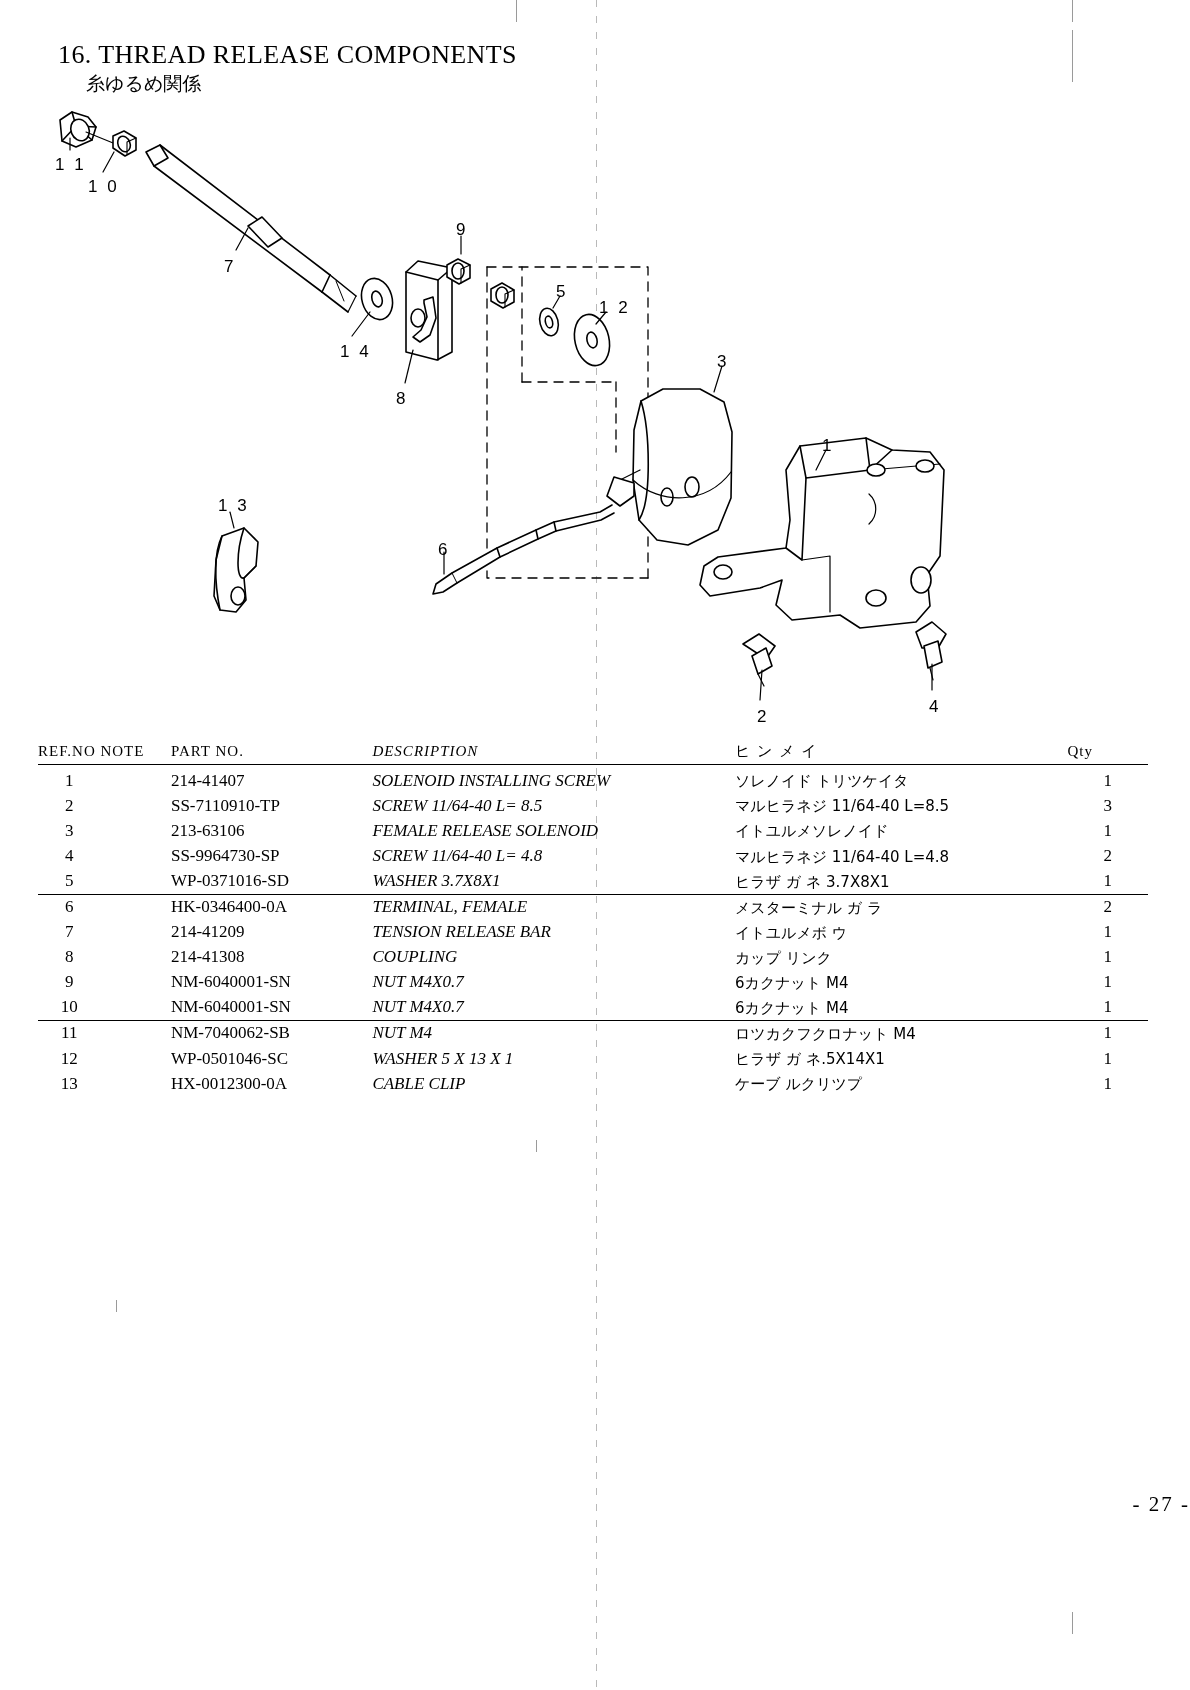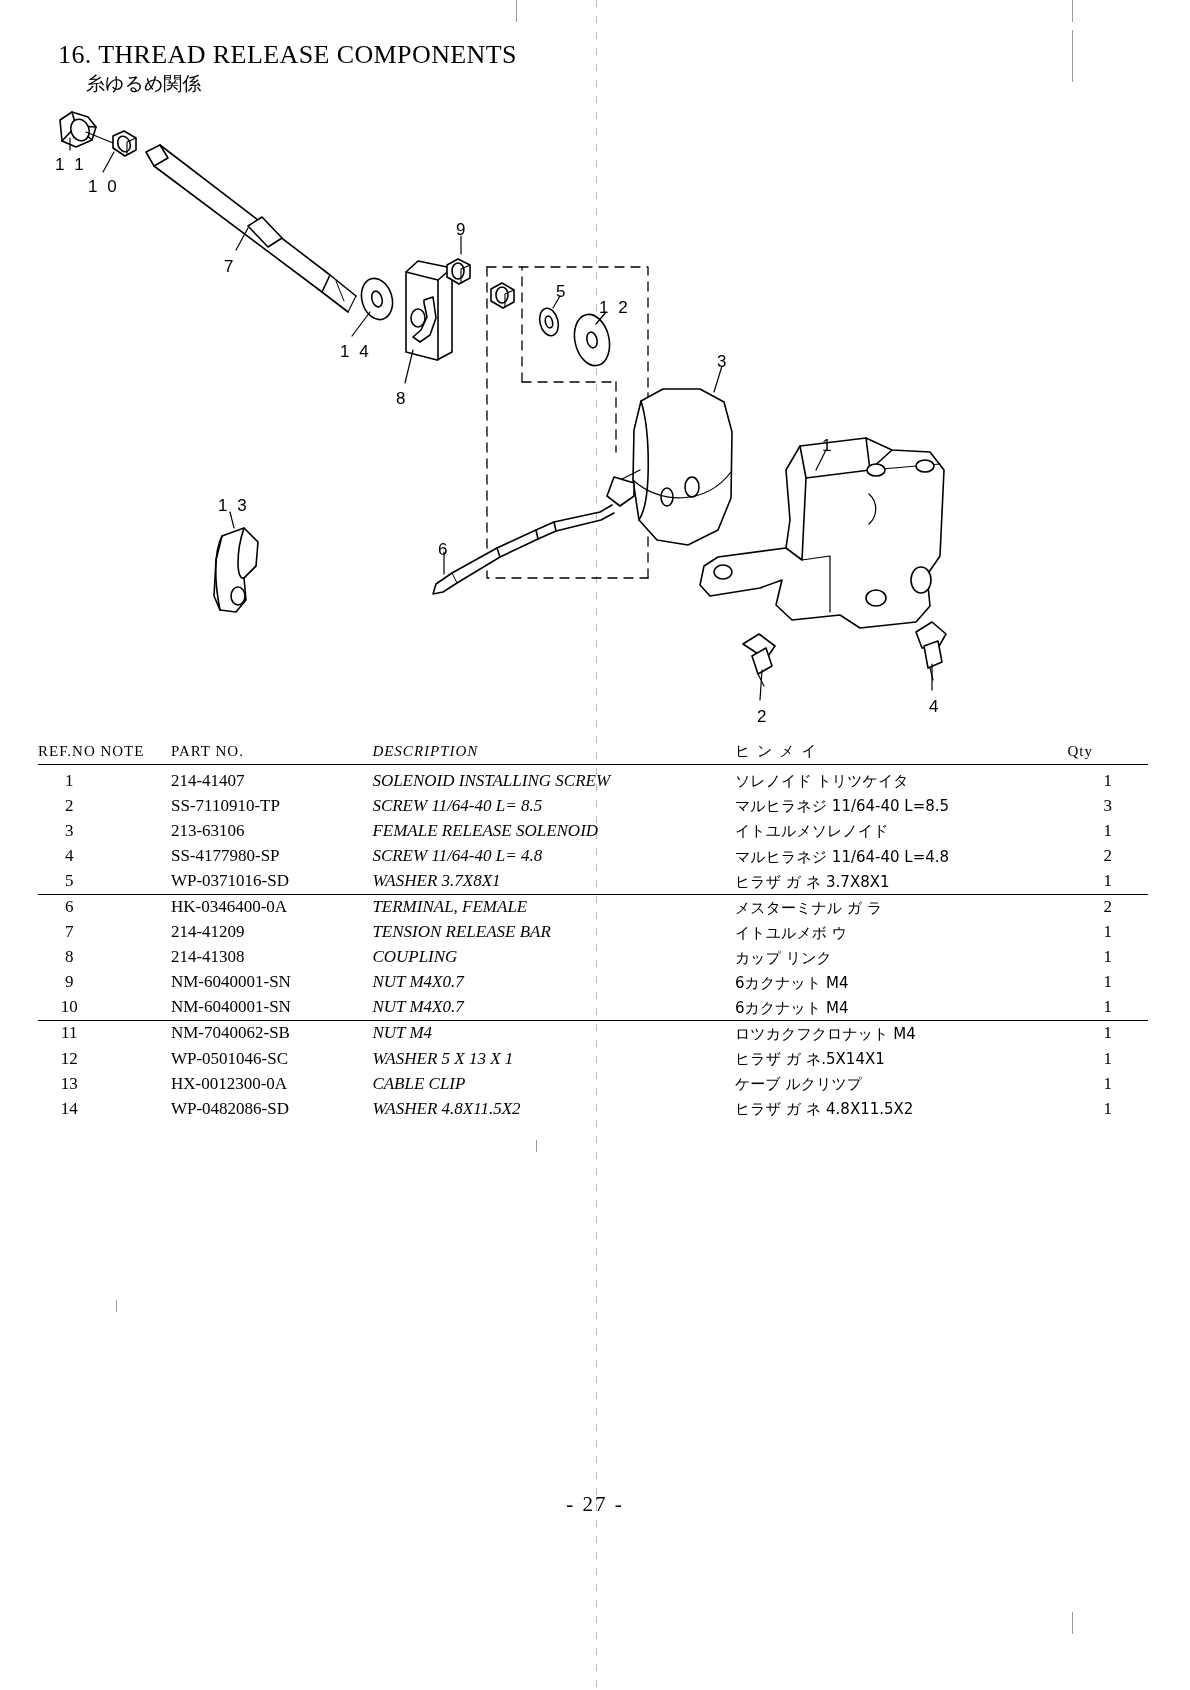--- a/index.html
+++ b/index.html
@@ -112,21 +112,21 @@
 
   tr.rule-below td { border-bottom: 1.4px solid #000; }
   tbody tr:first-child td { padding-top: 6px; }
 
   
   .page-number {
     position: absolute;
     left: 0;
     top: 1492px;
     width: 1190px;
-    text-align: center;
+    text-align: right;
     font-size: 21px;
     letter-spacing: 2px;
   }
 </style>
 </head>
 <body>
 
 <div class="fold-line"></div>
 <div class="crop-mark" style="left:516px; top:0;     width:1px;  height:22px;"></div>
 <div class="crop-mark" style="left:1072px;top:0;     width:1px;  height:22px;"></div>
@@ -337,21 +337,21 @@
           <td class="col-ref">3</td>
           <td class="col-note"></td>
           <td class="col-part">213-63106</td>
           <td class="col-desc">FEMALE RELEASE SOLENOID</td>
           <td class="col-kana">イトユルメソレノイド</td>
           <td class="col-qty">1</td>
         </tr>
         <tr>
           <td class="col-ref">4</td>
           <td class="col-note"></td>
-          <td class="col-part">SS-4177980-SP</td>
+          <td class="col-part">SS-9964730-SP</td>
           <td class="col-desc">SCREW 11/64-40 L= 4.8</td>
           <td class="col-kana">マルヒラネジ 11/64-40 L=4.8</td>
           <td class="col-qty">2</td>
         </tr>
         <tr class="rule-below">
           <td class="col-ref">5</td>
           <td class="col-note"></td>
           <td class="col-part">WP-0371016-SD</td>
           <td class="col-desc">WASHER 3.7X8X1</td>
           <td class="col-kana">ヒラザ ガ ネ 3.7X8X1</td>
@@ -414,25 +414,17 @@
           <td class="col-qty">1</td>
         </tr>
         <tr>
           <td class="col-ref">13</td>
           <td class="col-note"></td>
           <td class="col-part">HX-0012300-0A</td>
           <td class="col-desc">CABLE CLIP</td>
           <td class="col-kana">ケーブ ルクリツプ</td>
           <td class="col-qty">1</td>
         </tr>
-        <tr>
-          <td class="col-ref">14</td>
-          <td class="col-note"></td>
-          <td class="col-part">WP-0482086-SD</td>
-          <td class="col-desc">WASHER 4.8X11.5X2</td>
-          <td class="col-kana">ヒラザ ガ ネ 4.8X11.5X2</td>
-          <td class="col-qty">1</td>
-        </tr>
       </tbody>
   </table>
 </div>
 
 <div class="page-number">- 27 -</div>
 
 </body></html>

